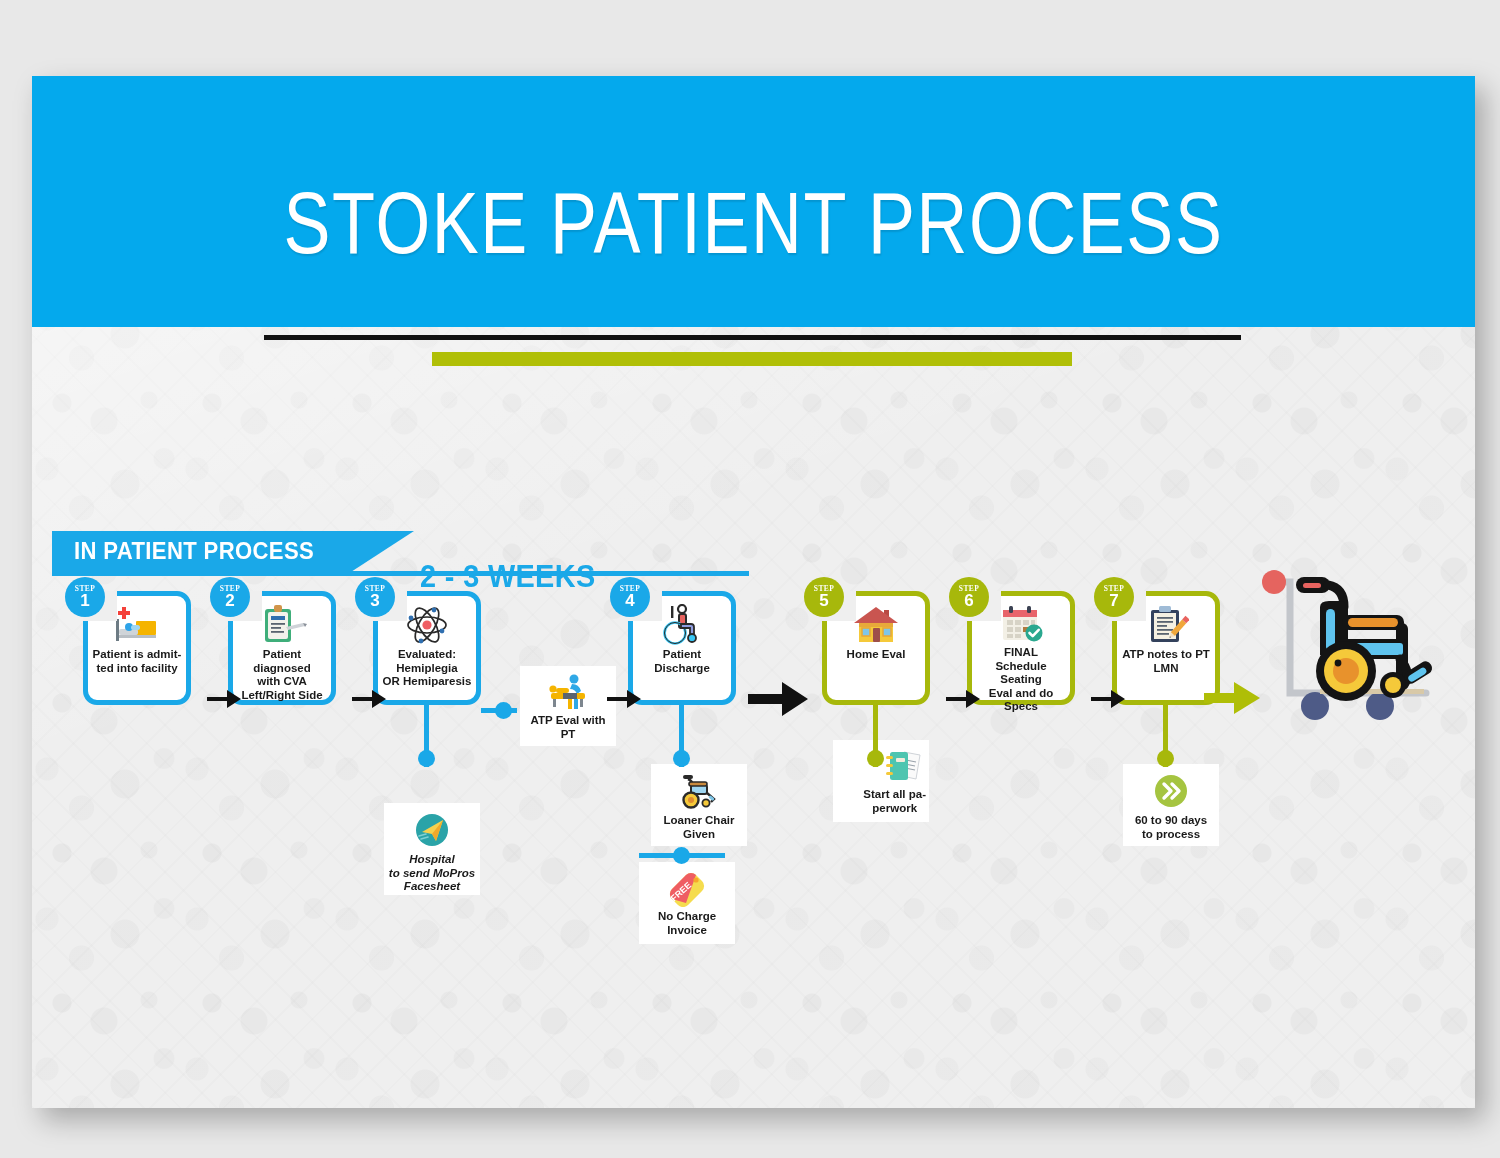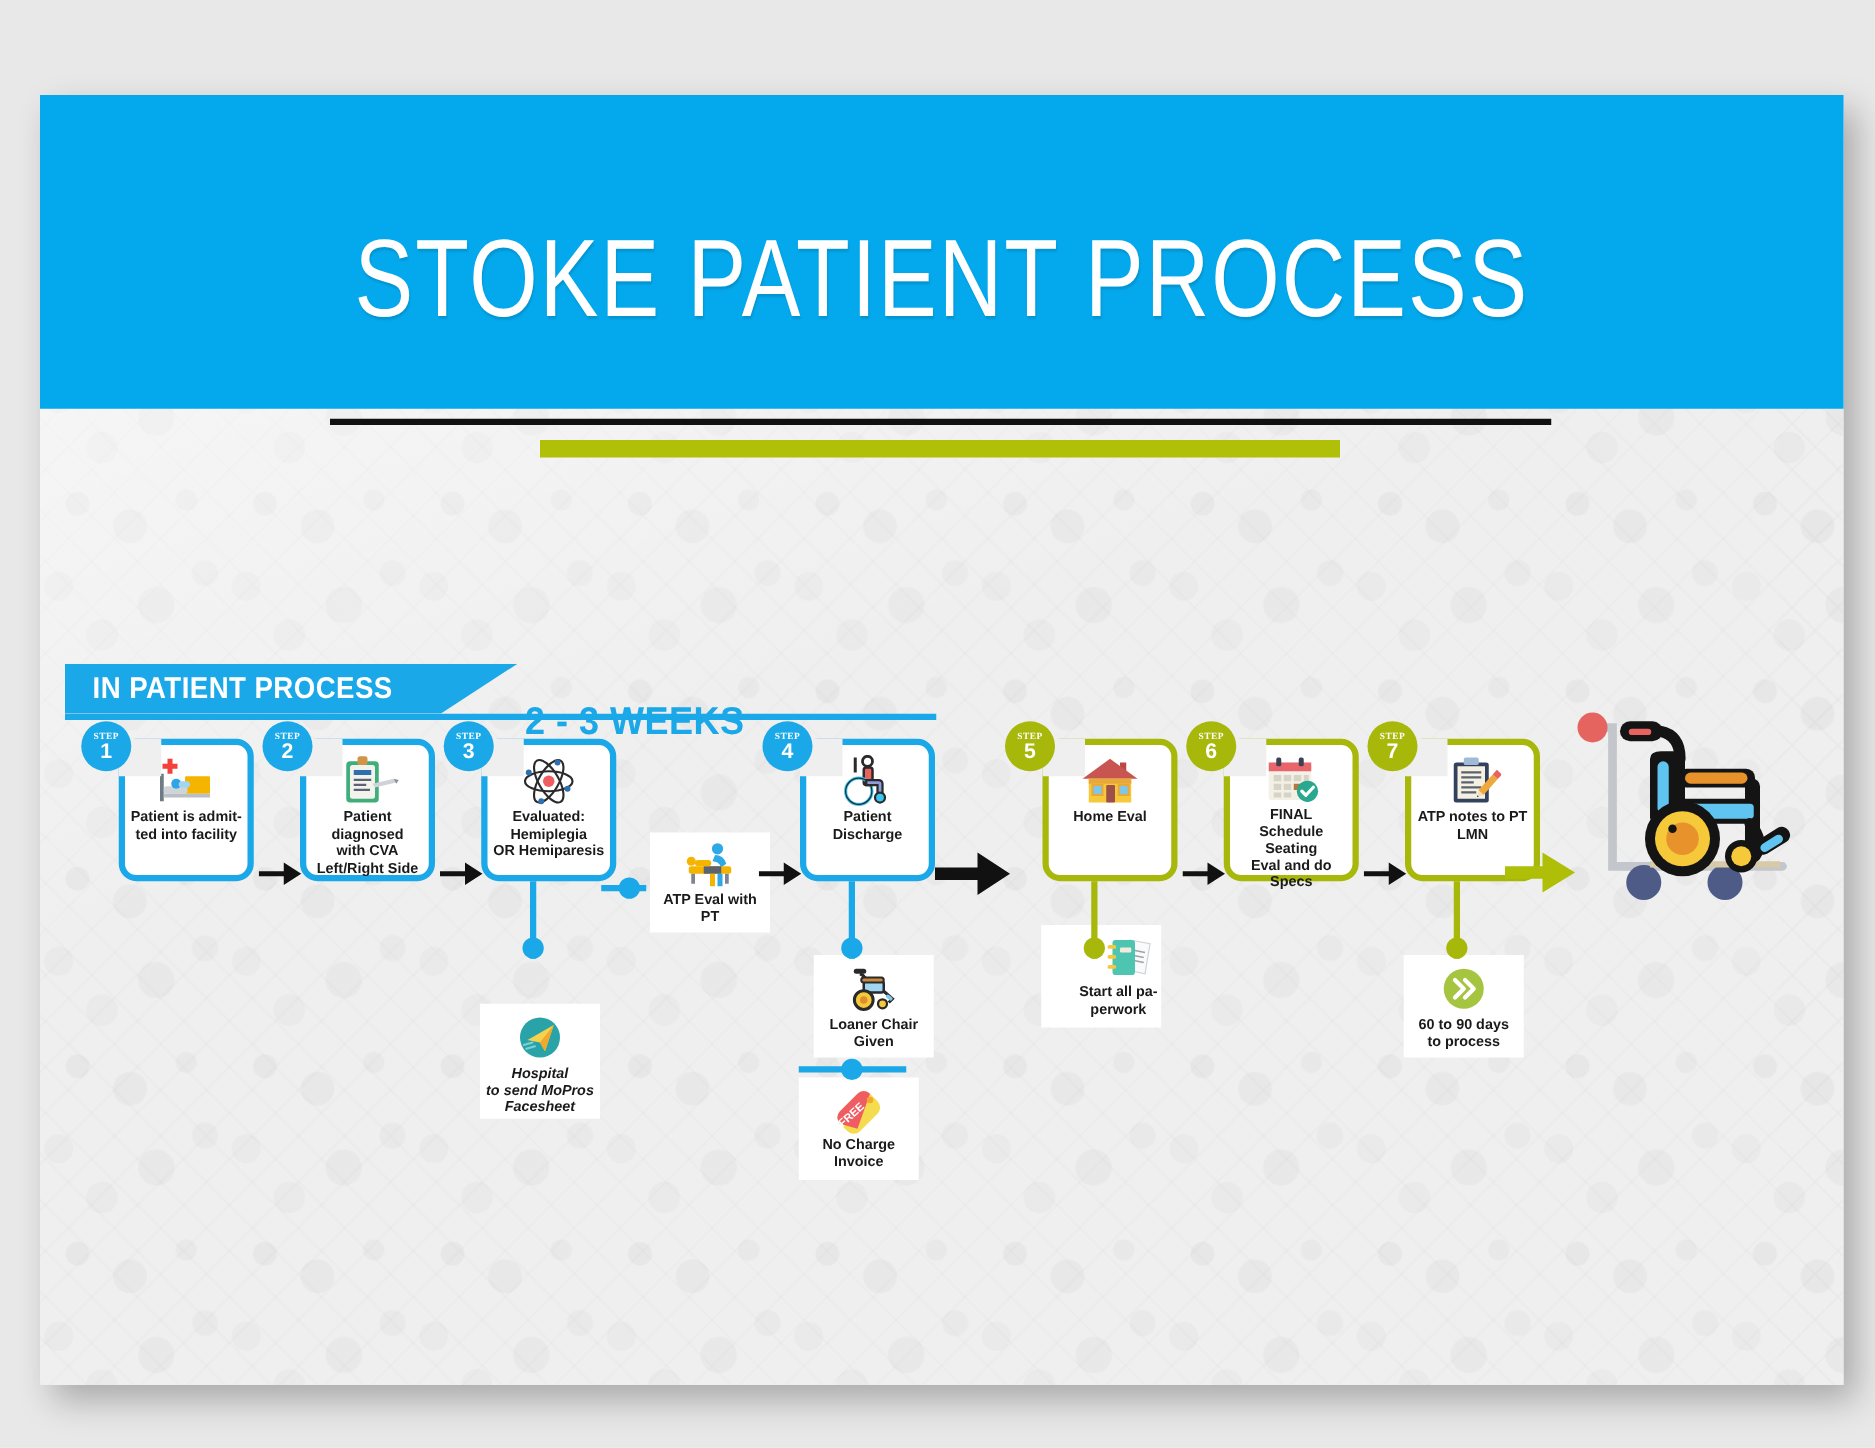--- a/index.html
+++ b/index.html
@@ -107,21 +107,20 @@
   .card{
     position:absolute;
     width:108px;height:114px;
     background:#ffffff;
     border:5px solid #1aa8e8;
     border-radius:14px;
     box-sizing:border-box;
     display:flex;flex-direction:column;
     align-items:center;justify-content:flex-start;
     padding-top:8px;
-    margin-left:12px;
   }
   .card.olive{border-color:#a7b80b;}
   .card .cut{
     position:absolute;left:-5px;top:-5px;width:34px;height:30px;background:#efefef;
   }
   .card .ico{height:42px;display:flex;align-items:center;justify-content:center;margin-bottom:2px;}
   .card .lbl{
     font-size:11.5px;line-height:13.5px;text-align:center;color:#1a1a1a;
     font-weight:700;padding:0 3px;
     font-family:"Liberation Sans",sans-serif;

